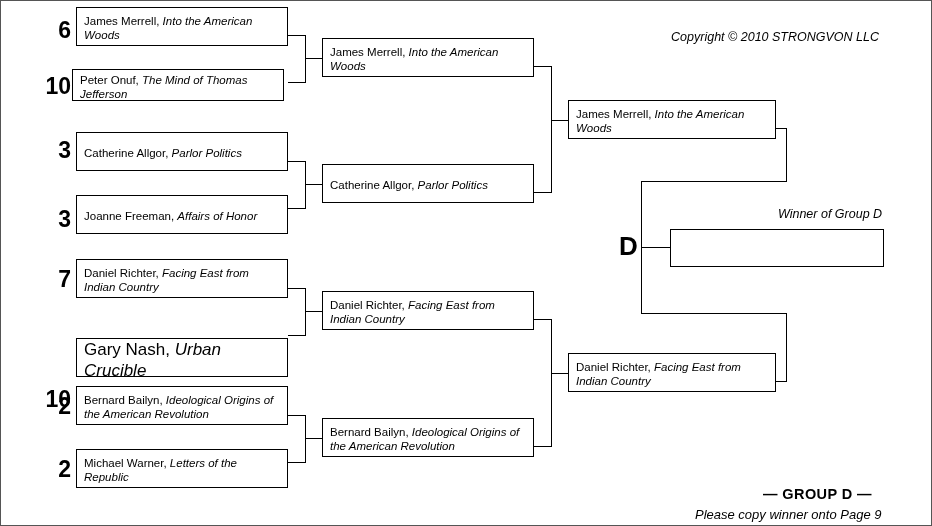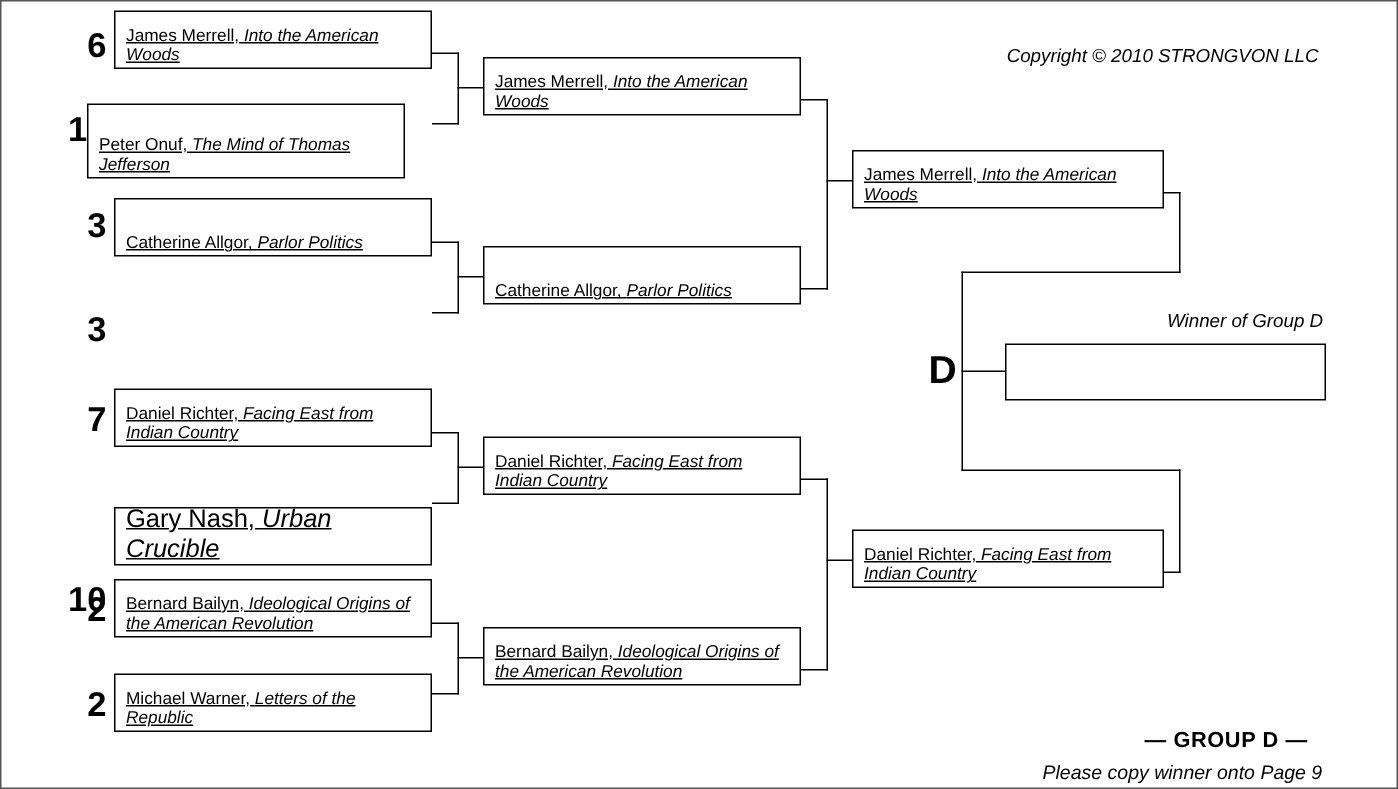--- a/index.html
+++ b/index.html
@@ -20,23 +20,22 @@
     overflow: hidden;
   }
 
   
   .box {
     position: absolute;
     box-sizing: border-box;
     border: 1px solid #000000;
     background: #ffffff;
     display: flex;
-    align-items: flex-end;
+    align-items: center;
     overflow: hidden;
-    text-decoration: underline;
   }
   .box .entry-text {
     display: block;
     padding: 5px 7px 0 7px;
     line-height: 1.18;
     color: #000000;
     font-size: 11.5px;
     font-family: "Liberation Sans", sans-serif;
     white-space: pre-line;
   }
@@ -123,25 +122,28 @@
   <div class="seed" style="left:20px; top:138px; width:50px;">3</div>
   <div class="seed" style="left:10px; top:207px; width:60px;">3</div>
   <div class="seed" style="left:20px; top:267px; width:50px;">7</div>
   <div class="seed" style="left:10px; top:349px; width:60px;margin-top:38px;">10</div>
   <div class="seed" style="left:20px; top:394px; width:50px;">2</div>
   <div class="seed" style="left:10px; top:457px; width:60px;">2</div>
 
   <div class="box" style="left:75px; top:6px; width:212px; height:39px;">
     <span class="entry-text">James Merrell, <i>Into the American Woods</i></span>
   </div>
-  <div class="box" style="left:57px; top:68px; width:212px; height:50px;">
+  <div class="box" style="left:71px; top:68px; width:212px; height:32px;">
     <span class="entry-text">Peter Onuf, <i>The Mind of Thomas Jefferson</i></span>
   </div>
   <div class="box" style="left:75px; top:131px; width:212px; height:39px;">
     <span class="entry-text">Catherine Allgor, <i>Parlor Politics</i></span>
+  </div>
+  <div class="box" style="left:75px; top:194px; width:212px; height:39px;">
+    <span class="entry-text">Joanne Freeman, <i>Affairs of Honor</i></span>
   </div>
   <div class="box" style="left:75px; top:258px; width:212px; height:39px;">
     <span class="entry-text">Daniel Richter, <i>Facing East from Indian Country</i></span>
   </div>
   <div class="box big" style="left:75px; top:337px; width:212px; height:39px;">
     <span class="entry-text">Gary Nash, <i>Urban Crucible</i></span>
   </div>
   <div class="box" style="left:75px; top:385px; width:212px; height:39px;">
     <span class="entry-text">Bernard Bailyn, <i>Ideological Origins of the American Revolution</i></span>
   </div>

